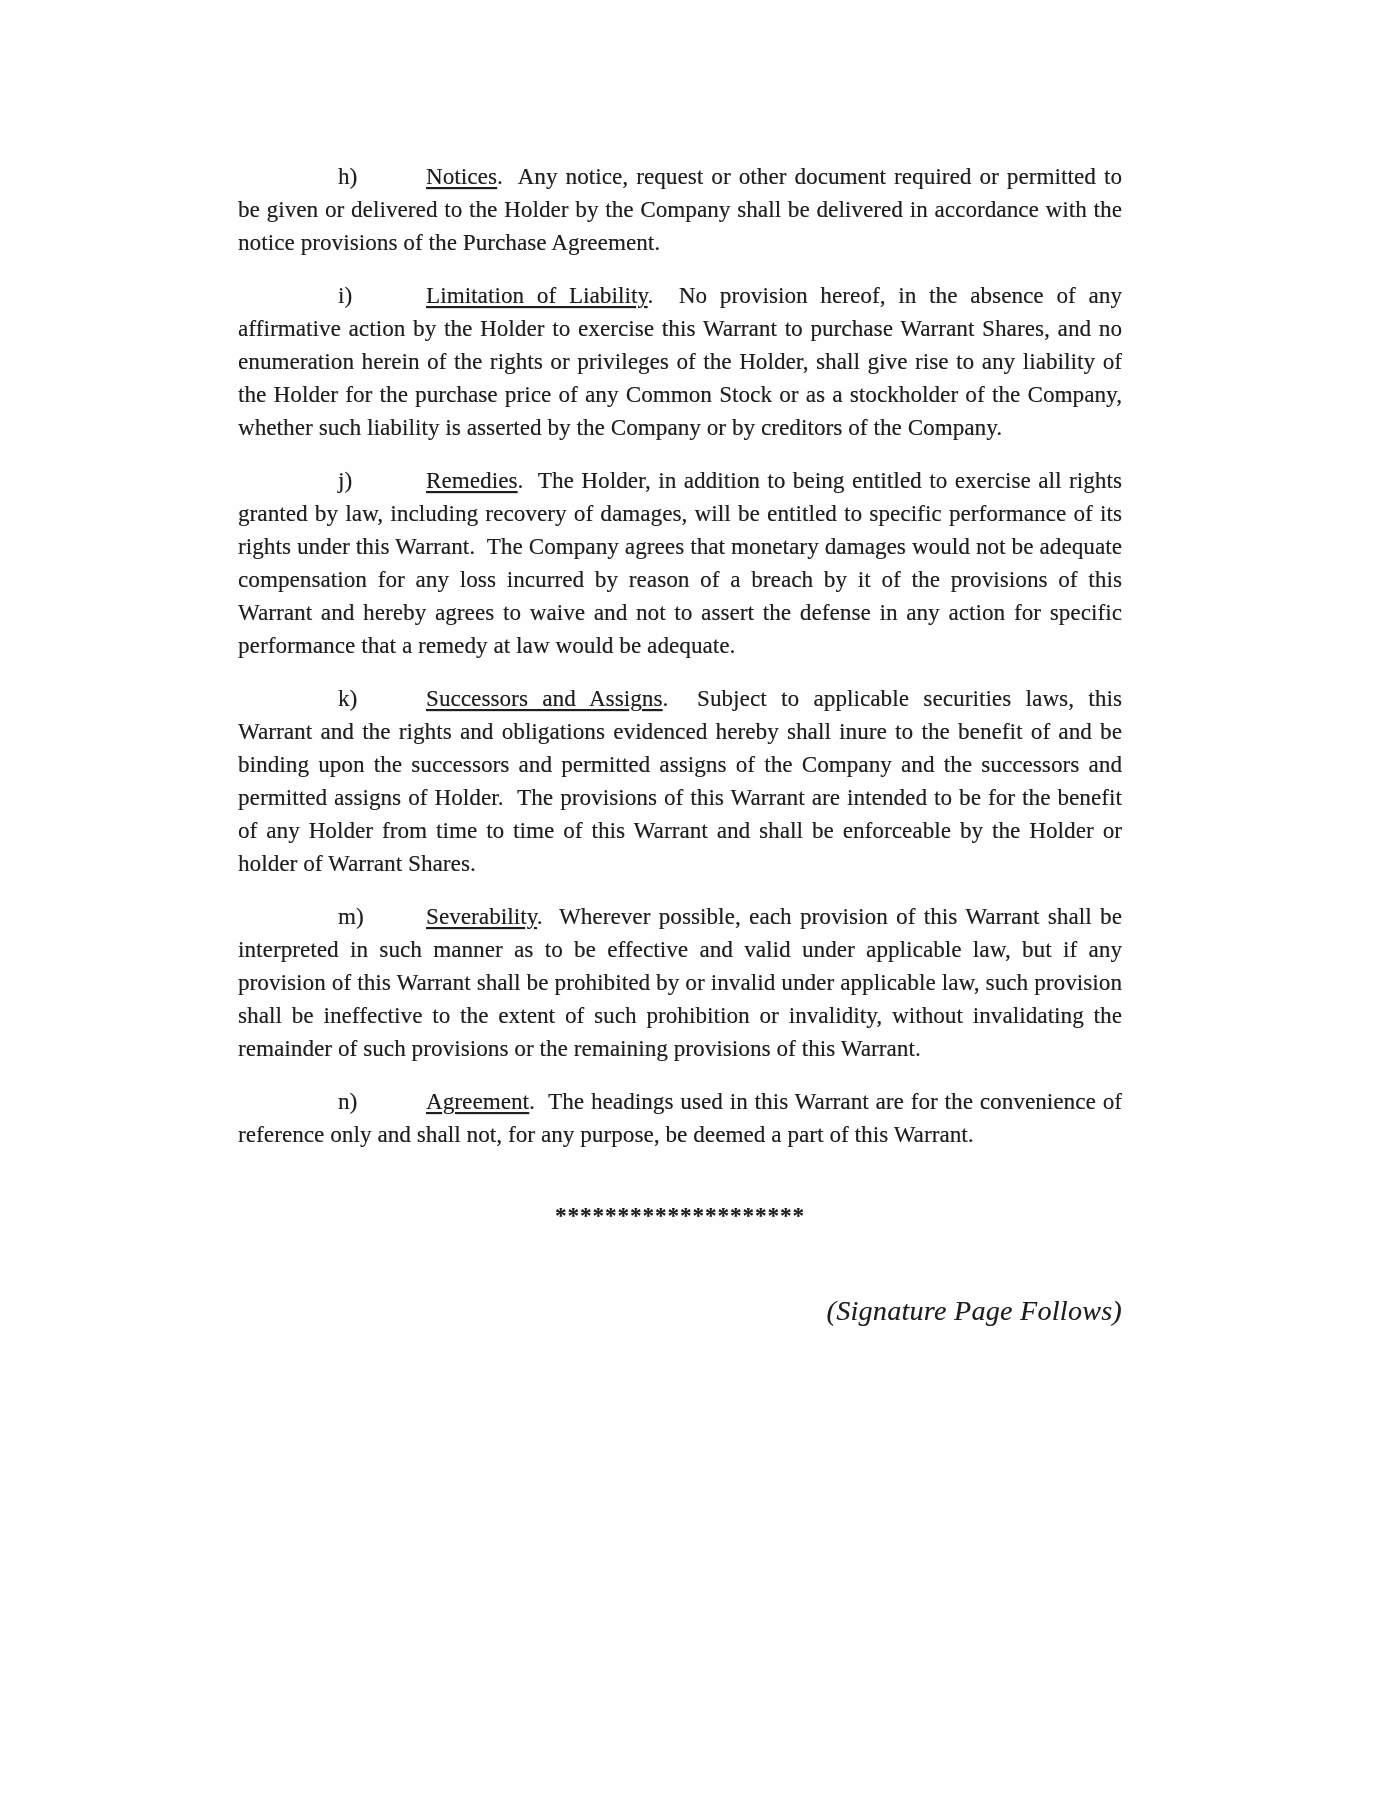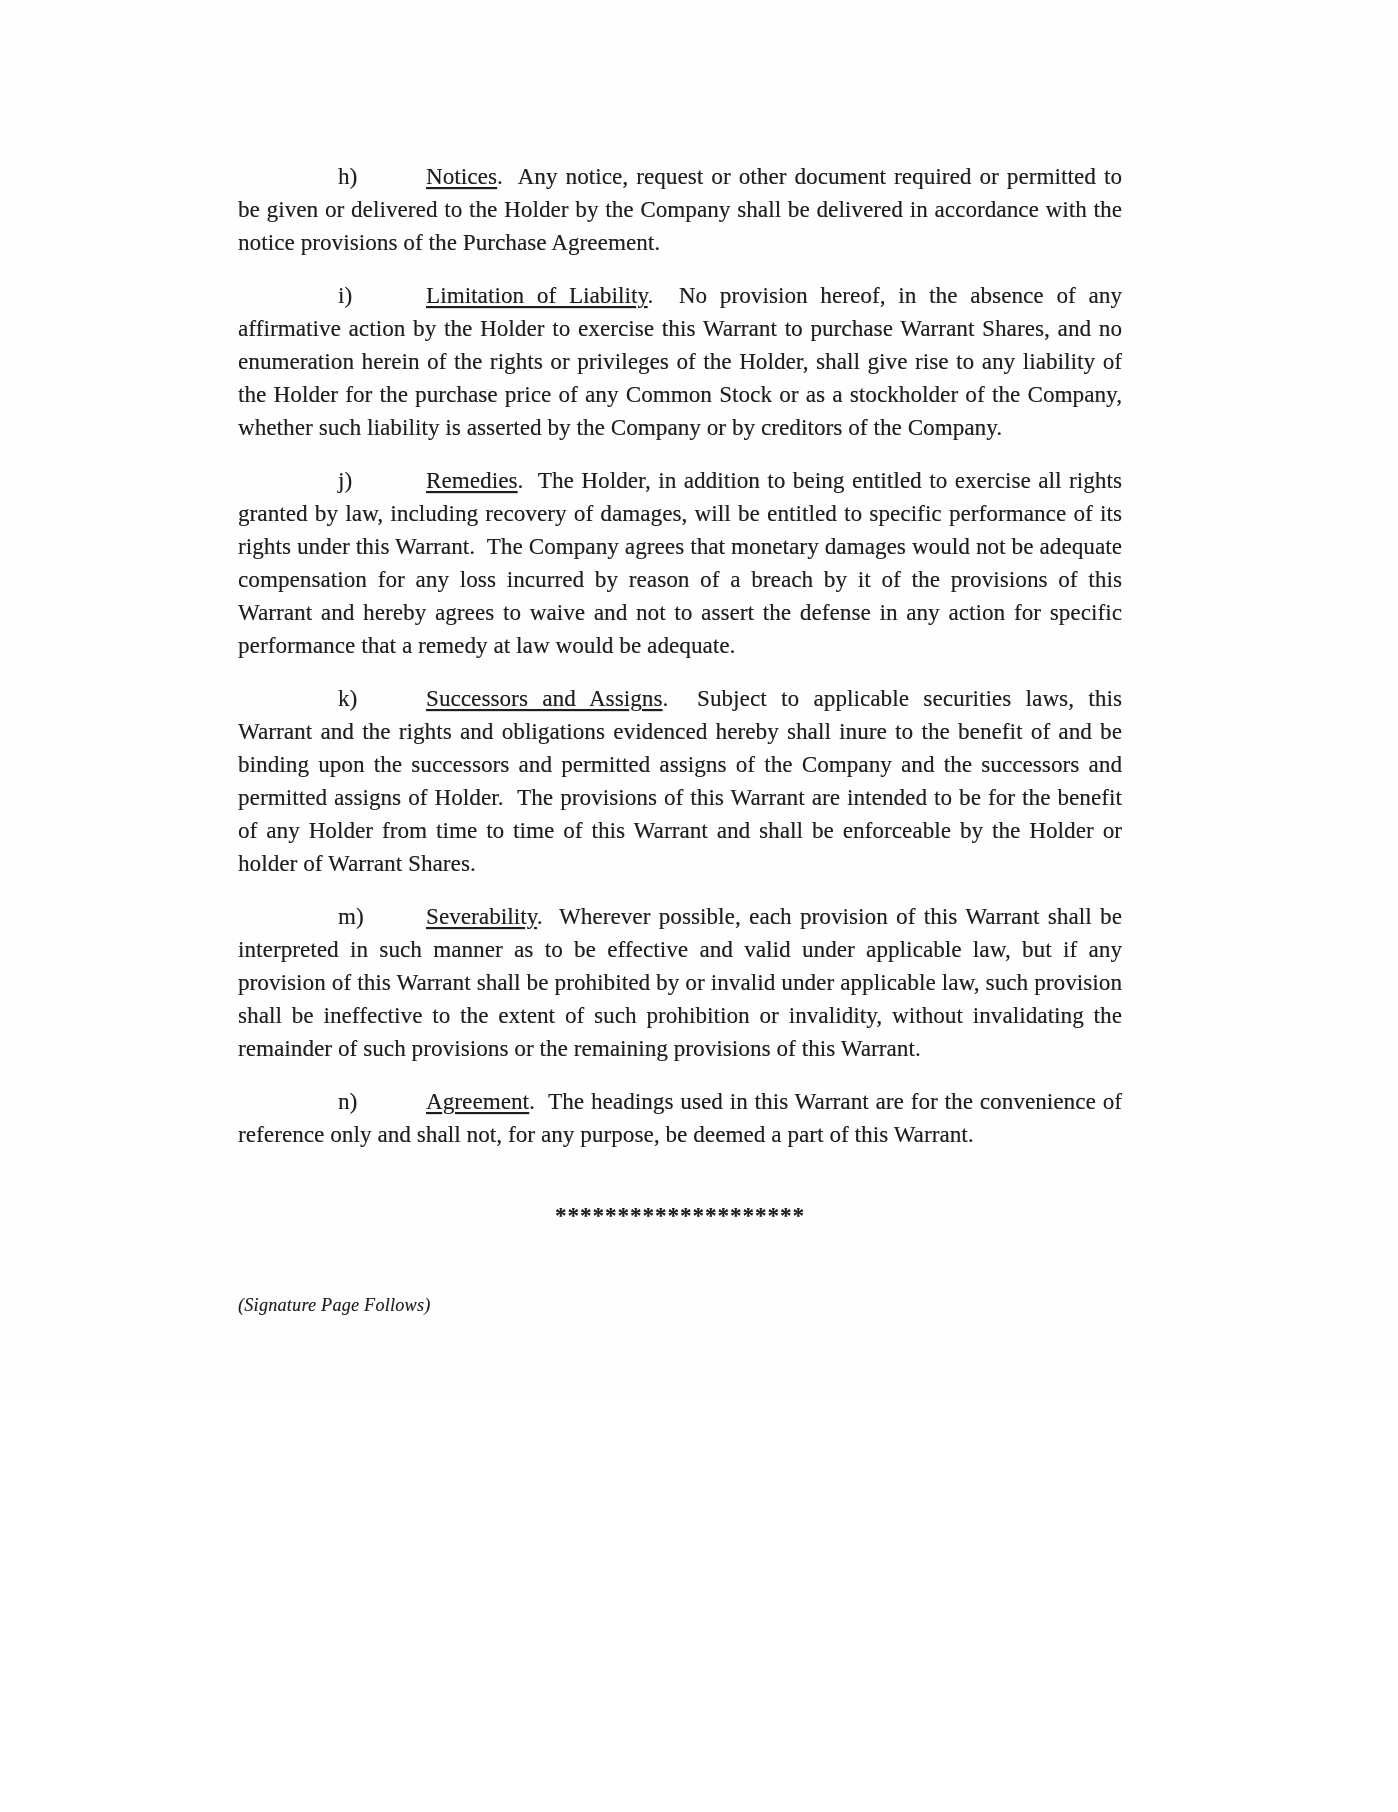--- a/index.html
+++ b/index.html
@@ -51,23 +51,23 @@
     margin-top: 52px;
     text-align: center;
     font-size: 23px;
     font-weight: bold;
     letter-spacing: 1px;
     text-shadow: 0.35px 0.35px 0 rgba(20,20,20,0.45);
   }
 
   .signature-note {
     margin-top: 66px;
-    text-align: left;
+    text-align: right;
     font-style: italic;
-    font-size: 18px;
+    font-size: 28px;
     letter-spacing: 0.3px;
     text-shadow: 0.3px 0.3px 0 rgba(20,20,20,0.4);
   }
 
   .page-number {
     position: absolute;
     top: 1700px;
     left: 0;
     width: 100%;
     text-align: center;

